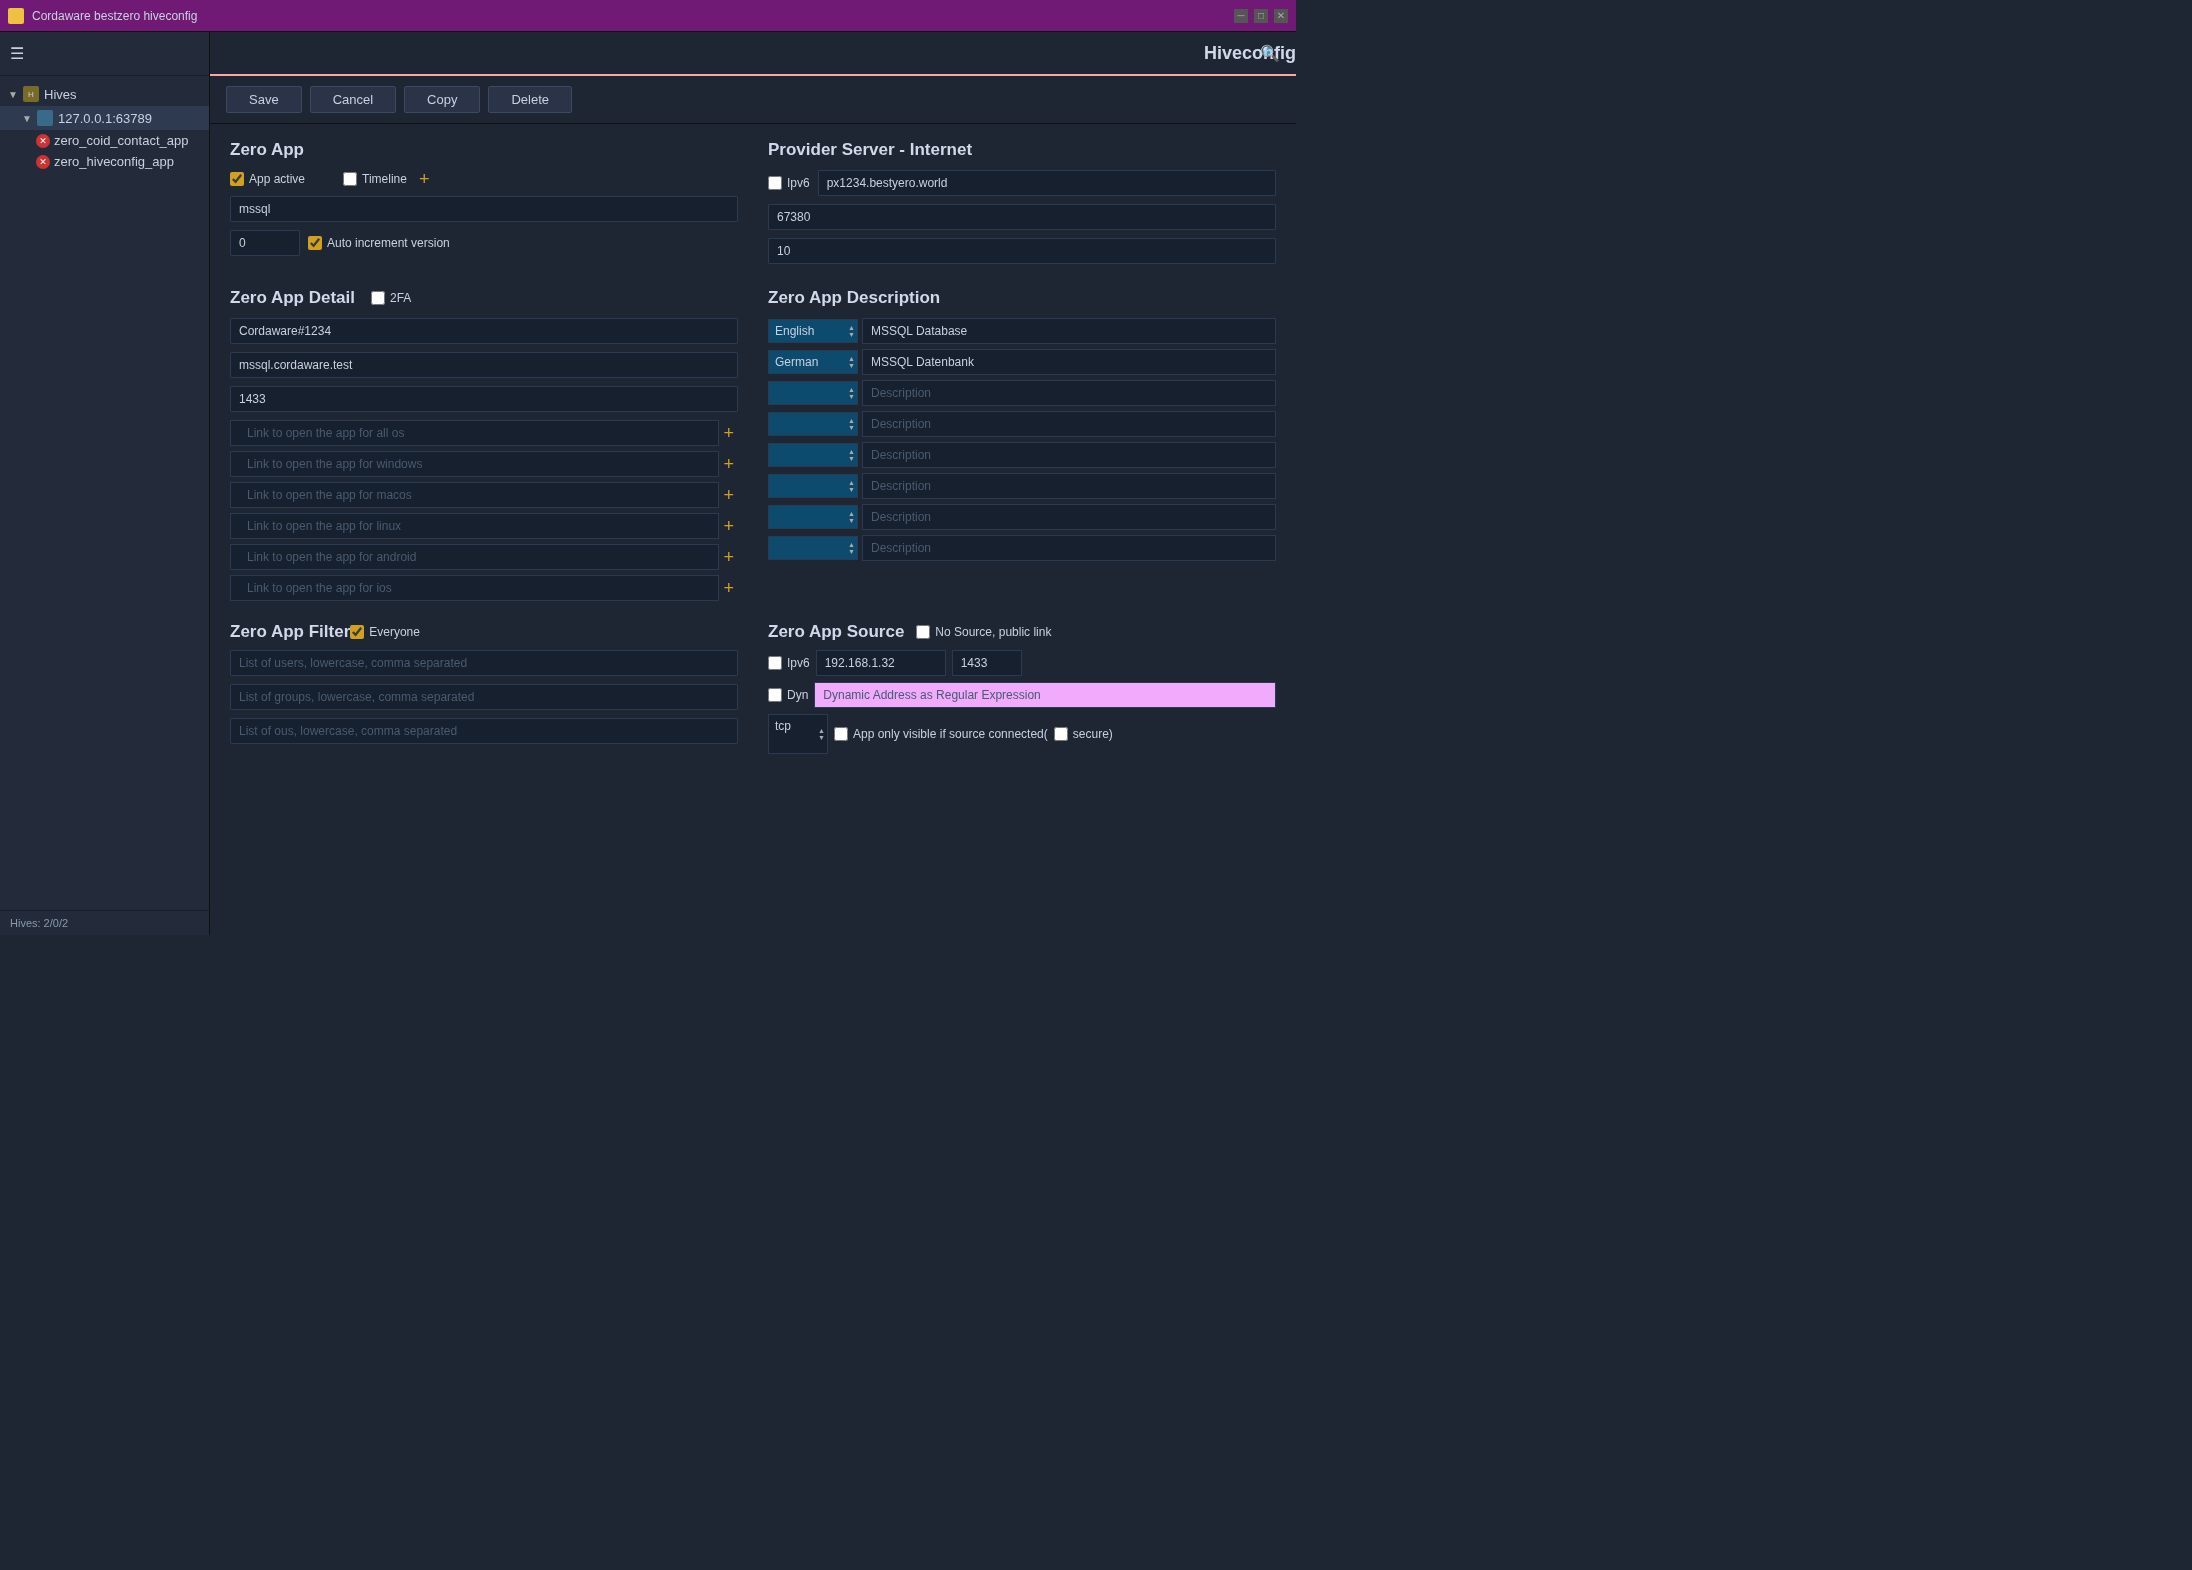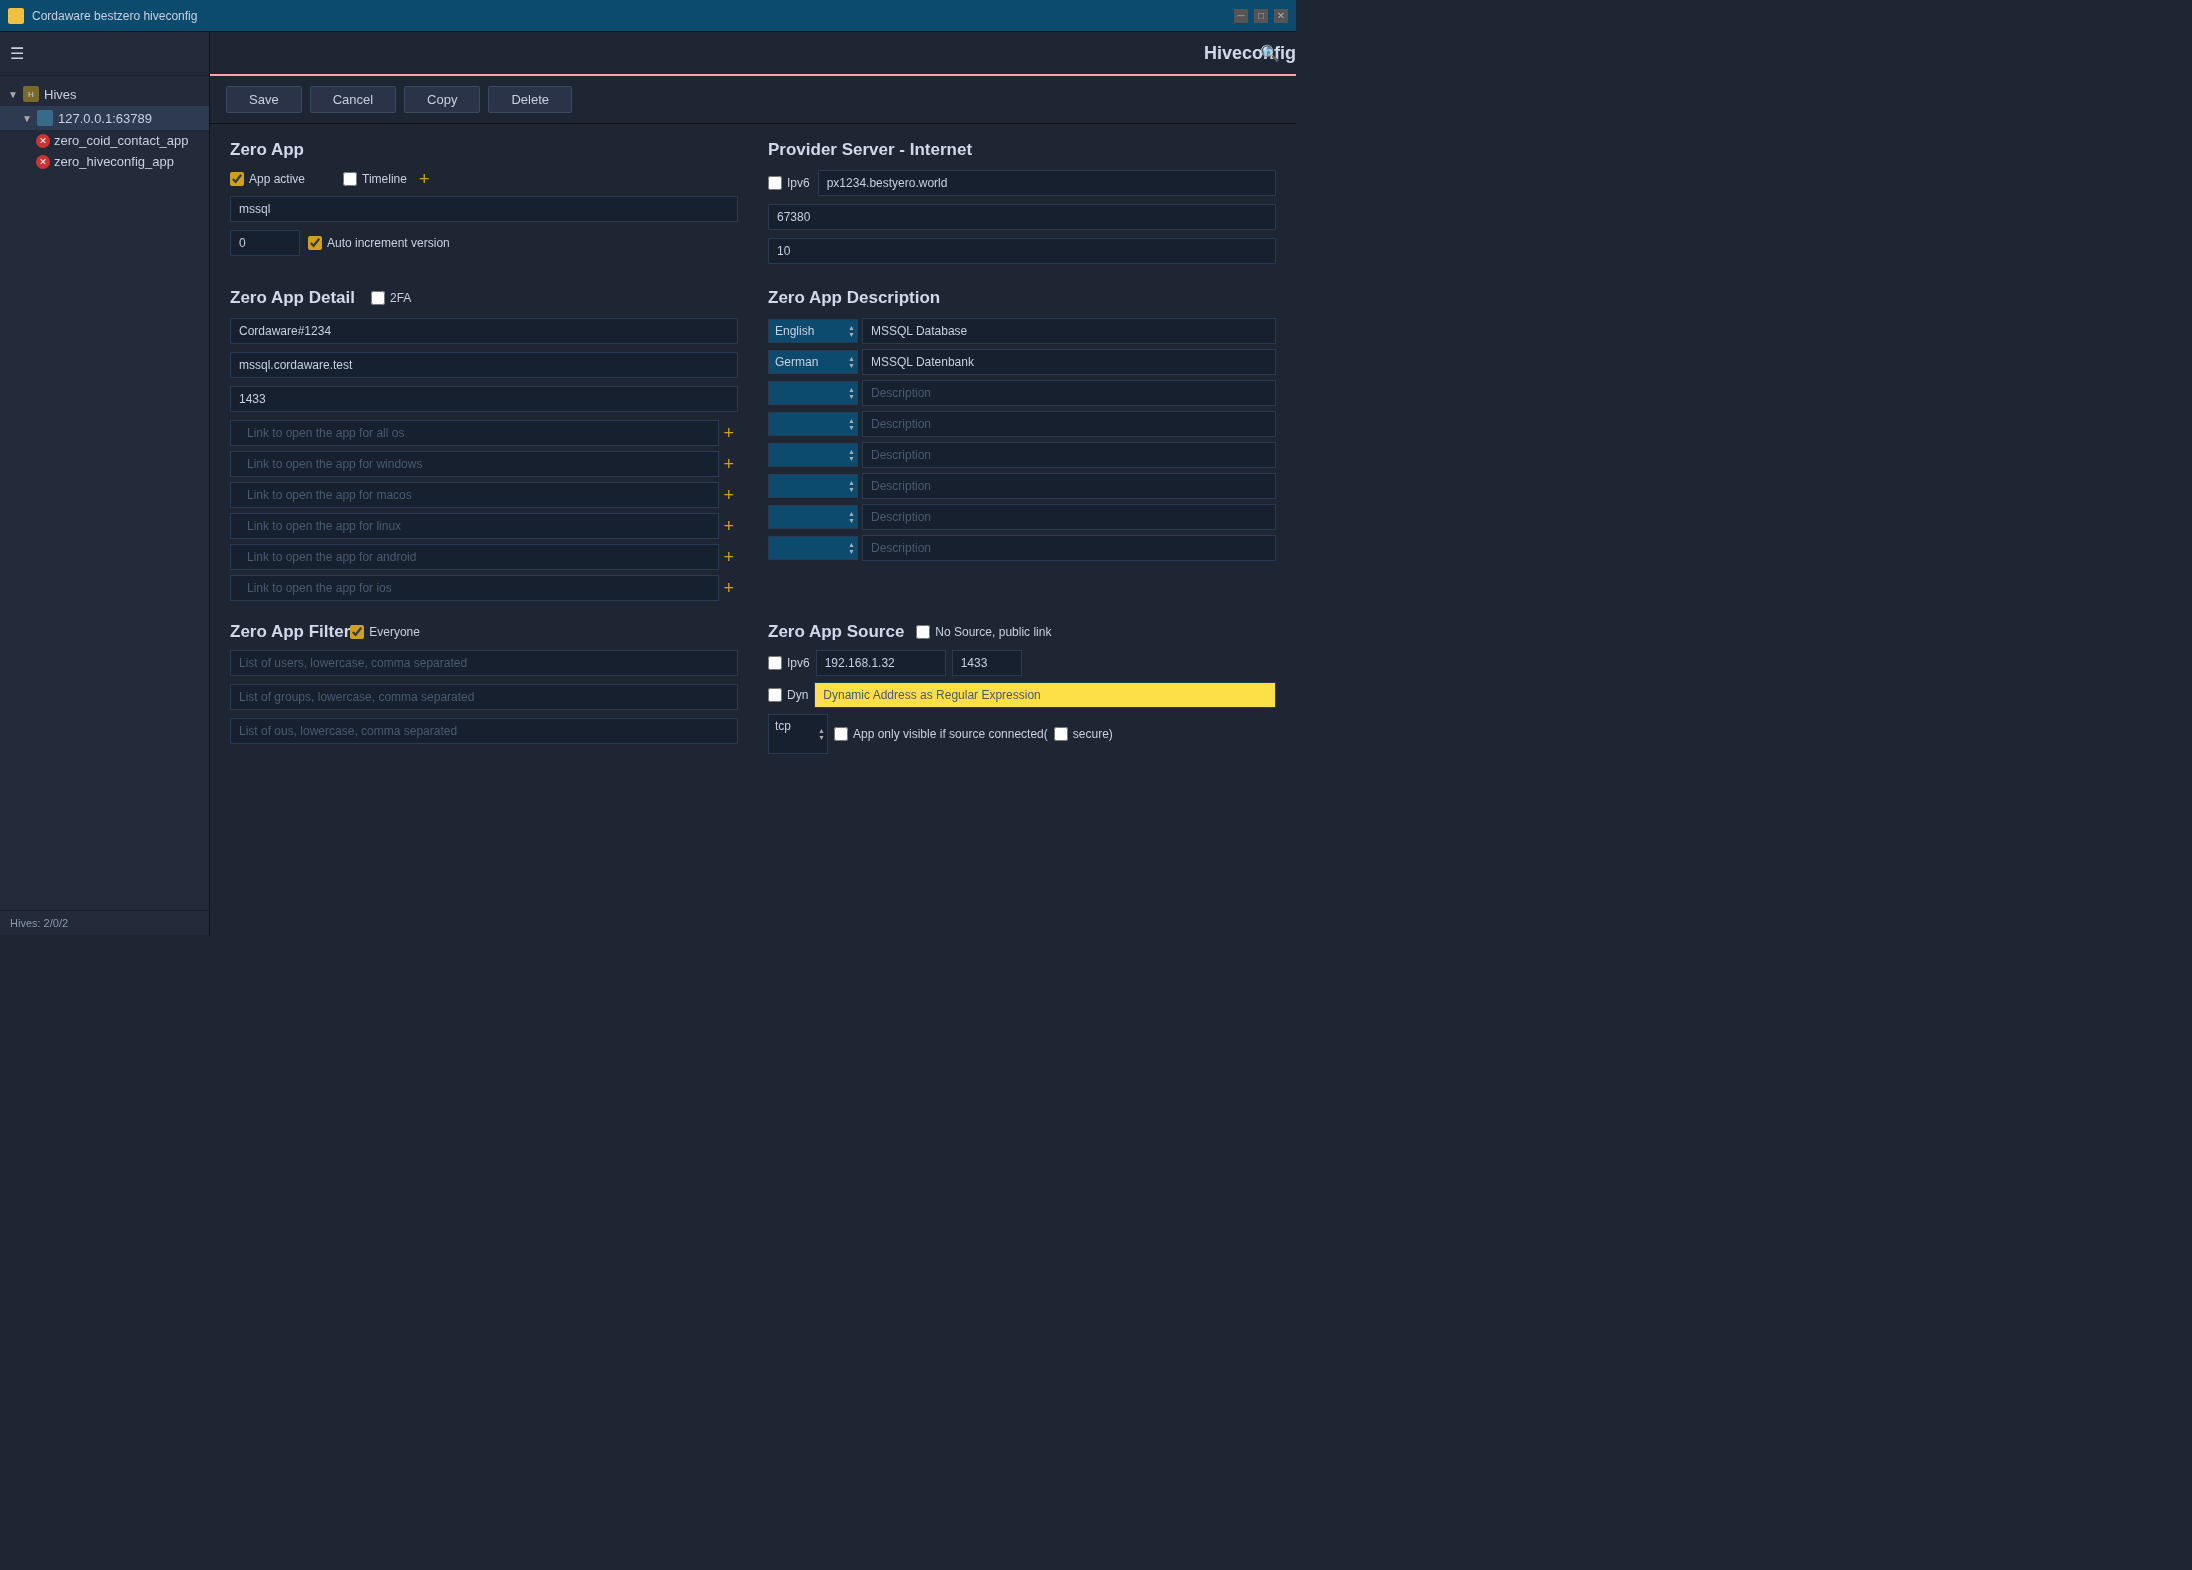--- a/index.html
+++ b/index.html
@@ -10,21 +10,21 @@
       font-size: 13px;
       width: 1296px;
       height: 935px;
       overflow: hidden;
     }
 
     
     .titlebar {
       display: flex;
       align-items: center;
-      background: #0c4a6e;
+      background: #701a75;
       height: 32px;
       padding: 0 8px;
       border-bottom: 1px solid #111;
     }
     .titlebar-icon {
       width: 16px; height: 16px;
       background: #f0c040;
       border-radius: 2px;
       margin-right: 8px;
     }
@@ -346,21 +346,21 @@
     .source-port-input {
       background: #16202e;
       border: 1px solid #2a3a50;
       color: #c8d0e0;
       padding: 5px 8px;
       font-size: 12px;
       outline: none;
       width: 70px;
     }
     .source-dyn-input {
-      background: #fde047;
+      background: #f0abfc;
       border: 1px solid #2a3a50;
       color: #4a5a70;
       padding: 5px 8px;
       font-size: 12px;
       outline: none;
       flex: 1;
     }
     .source-dyn-input::placeholder { color: #4a5a70; }
     .tcp-select-wrap {
       position: relative;

